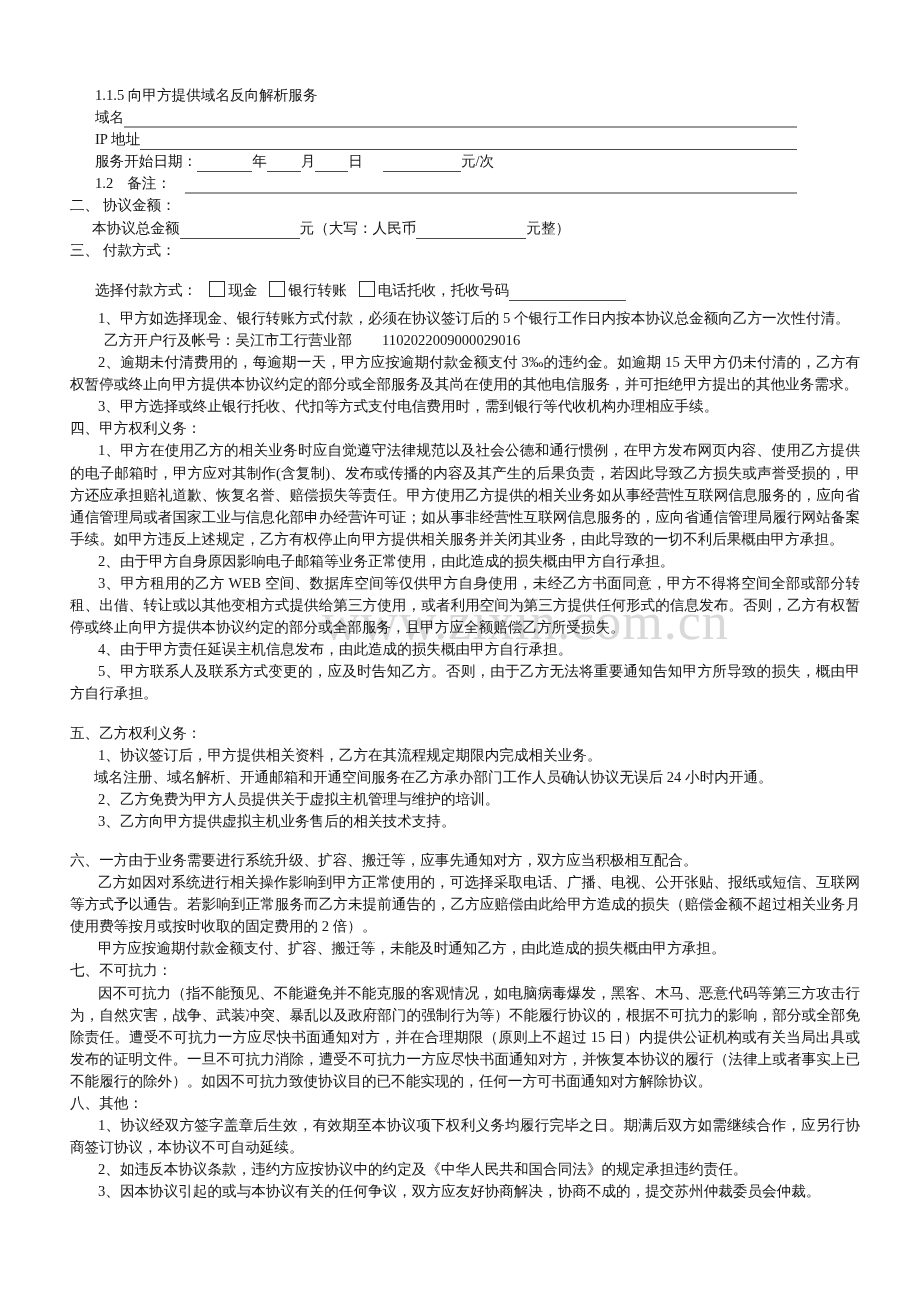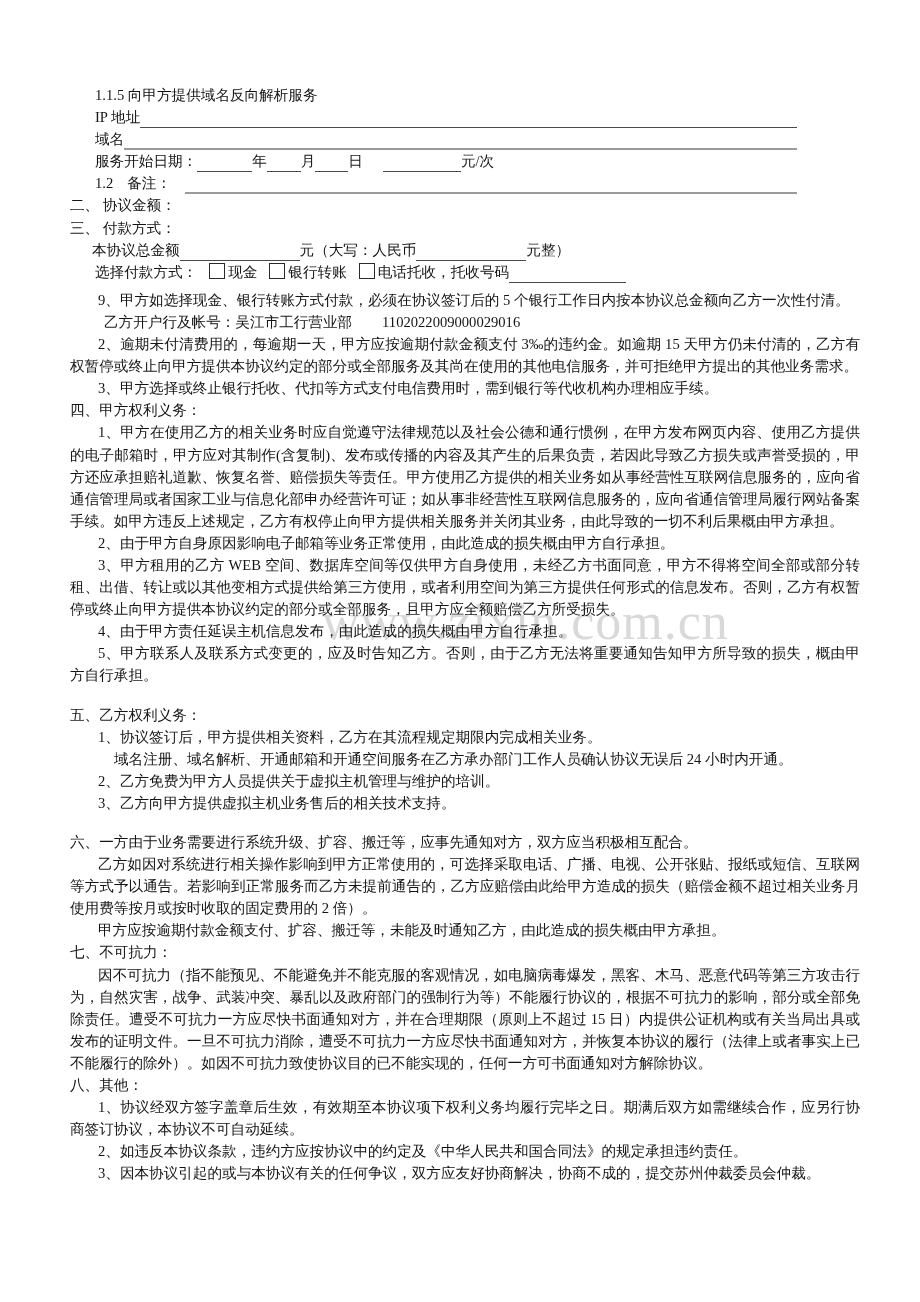--- a/index.html
+++ b/index.html
@@ -15,84 +15,84 @@
     font-size:52px;color:#cdcdcd;opacity:.75;letter-spacing:1px;white-space:nowrap;
     font-family:Liberation Serif, serif;
   }
   .content{position:absolute;left:70px;top:84px;width:790px;z-index:1;}
   .line{line-height:22.1px;white-space:nowrap;}
   .para{line-height:22.1px;text-align:justify;text-indent:28px;}
   .para.noind{text-indent:0;}
   .bold{font-weight:normal;}
   .ind{margin-left:25px;}
   .ind-bank{margin-left:34px;}
-  .ind-deep{margin-left:44px;font-family:Liberation Serif, serif;}
+  .ind-deep{margin-left:24px;font-family:Liberation Serif, serif;}
   .field{display:flex;align-items:flex-end;margin-left:25px;line-height:22.1px;}
   .field .lbl{white-space:nowrap;}
   .u{display:inline-block;height:17px;border-bottom:1px solid #4a4a4a;vertical-align:bottom;}
   .u.gray{border-bottom:2px solid #9a9a9a;height:16px;}
   .u.fill{flex:1 1 auto;margin-right:63px;}
   .u.w55{width:55px;}  .u.w34{width:34px;}  .u.w33{width:33px;}
   .u.w78{width:78px;}  .u.w120{width:120px;} .u.w110{width:110px;}
   .u.w117{width:117px;}
   .hgap20{display:inline-block;width:20px;}
   .hgap14{display:inline-block;width:14px;}
   .hgap30{display:inline-block;width:30px;}
   .cbgrp{margin-left:12px;white-space:nowrap;}
   .cb{display:inline-block;width:14px;height:14px;border:1.6px solid #2a2a2a;
       vertical-align:-2px;margin-right:3px;background:#fff;}
   .vspace{height:17px;}
-  .payline{margin-bottom:6px;}
+  .payline{margin-bottom:6px;margin-top:18px;}
 </style>
 </head>
 <body>
 
 <div class="page">
 
   <div class="watermark">www.zixin.com.cn</div>
 
   <div class="content">
 
     <div class="line ind bold">1.1.5 向甲方提供域名反向解析服务</div>
 
     <div class="field">
-      <span class="lbl">IP 地址</span>
-        <span class="u fill"></span>
+      <span class="lbl">域名</span>
+        <span class="u gray fill"></span>
     </div>
 
     <div class="field">
-      <span class="lbl">域名</span>
-        <span class="u gray fill"></span>
+      <span class="lbl">IP 地址</span>
+        <span class="u fill"></span>
     </div>
 
     <div class="line ind">
       <span>服务开始日期：</span><span class="u w55"></span><span>年</span><span class="u w34"></span><span>月</span><span class="u w33"></span><span>日</span><span class="hgap20"></span><span class="u w78"></span><span>元/次</span>
     </div>
 
     <div class="field">
       <span class="lbl">1.2</span>
         <span class="hgap14"></span>
         <span class="lbl">备注：</span>
         <span class="hgap14"></span>
         <span class="u gray fill"></span>
     </div>
 
     <div class="line">二、 协议金额：</div>
 
-    <div class="line">三、 付款方式：</div>
-
     <div class="line" style="margin-left:22px;">
       <span>本协议总金额</span><span class="u w120"></span><span>元（大写：人民币</span><span class="u w110"></span><span>元整）</span>
     </div>
+
+    <div class="line">三、 付款方式：</div>
 
     <div class="line ind payline">
       <span>选择付款方式：</span><span class="cbgrp"><span class="cb"></span><span>现金</span></span><span class="cbgrp"><span class="cb"></span><span>银行转账</span></span><span class="cbgrp"><span class="cb"></span><span>电话托收，托收号码</span></span><span class="u w117"></span>
     </div>
 
-    <div class="para">9、甲方如选择现金、银行转账方式付款，必须在协议签订后的 5 个银行工作日内按本协议总金额向乙方一次性付清。</div>
+    <div class="para">1、甲方如选择现金、银行转账方式付款，必须在协议签订后的 5 个银行工作日内按本协议总金额向乙方一次性付清。</div>
 
     <div class="line ind-bank">
       <span>乙方开户行及帐号：吴江市工行营业部</span><span class="hgap30"></span><span>1102022009000029016</span>
     </div>
 
     <div class="para">2、逾期未付清费用的，每逾期一天，甲方应按逾期付款金额支付 3‰的违约金。如逾期 15 天甲方仍未付清的，乙方有权暂停或终止向甲方提供本协议约定的部分或全部服务及其尚在使用的其他电信服务，并可拒绝甲方提出的其他业务需求。</div>
     <div class="para">3、甲方选择或终止银行托收、代扣等方式支付电信费用时，需到银行等代收机构办理相应手续。</div>
 
     <div class="line">四、甲方权利义务：</div>
     <div class="para">1、甲方在使用乙方的相关业务时应自觉遵守法律规范以及社会公德和通行惯例，在甲方发布网页内容、使用乙方提供的电子邮箱时，甲方应对其制作(含复制)、发布或传播的内容及其产生的后果负责，若因此导致乙方损失或声誉受损的，甲方还应承担赔礼道歉、恢复名誉、赔偿损失等责任。甲方使用乙方提供的相关业务如从事经营性互联网信息服务的，应向省通信管理局或者国家工业与信息化部申办经营许可证；如从事非经营性互联网信息服务的，应向省通信管理局履行网站备案手续。如甲方违反上述规定，乙方有权停止向甲方提供相关服务并关闭其业务，由此导致的一切不利后果概由甲方承担。</div>

